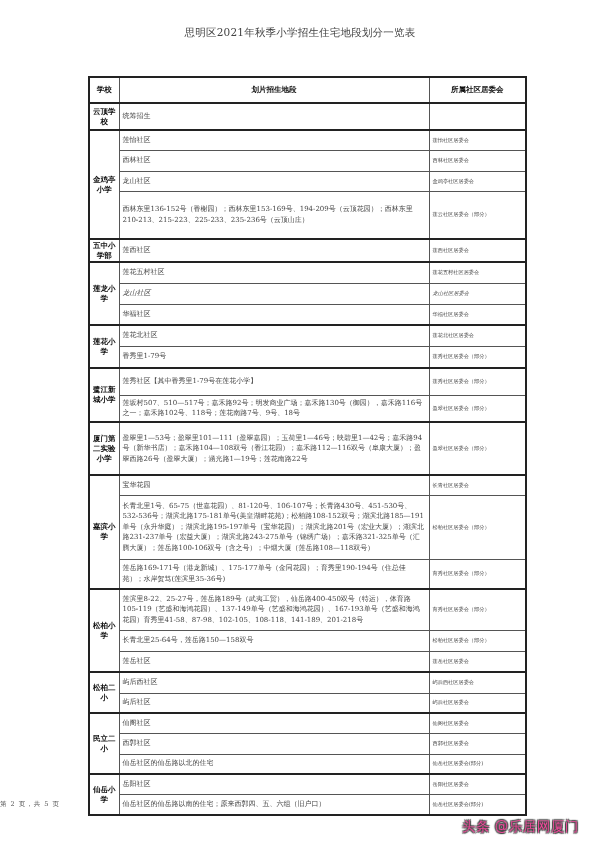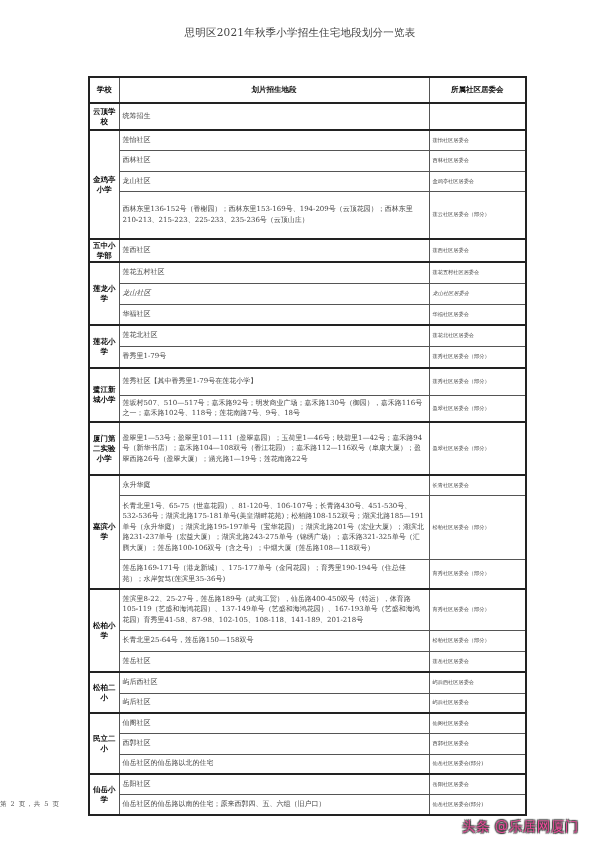--- a/index.html
+++ b/index.html
@@ -119,21 +119,21 @@
         <td class="area">莲坂村507、510—517号；嘉禾路92号；明发商业广场；嘉禾路130号（御园），嘉禾路116号之一；嘉禾路102号、118号；莲花南路7号、9号、18号</td>
         <td class="comm">盈翠社区居委会（部分）</td>
       </tr>
       <tr style="height: 53px;">
         <td class="school" rowspan="1" style="border-top: 2px solid rgb(34, 34, 34);">厦门第二实验小学</td>
         <td class="area" style="border-top: 2px solid rgb(34, 34, 34);">盈翠里1—53号；盈翠里101—111（盈翠嘉园）；玉荷里1—46号；映碧里1—42号；嘉禾路94号（新华书店）；嘉禾路104—108双号（香江花园）；嘉禾路112—116双号（阜康大厦）；盈翠西路26号（盈翠大厦）；涵光路1—19号；莲花南路22号</td>
         <td class="comm" style="border-top: 2px solid rgb(34, 34, 34);">盈翠社区居委会（部分）</td>
       </tr>
       <tr style="height: 20px;">
         <td class="school" rowspan="3" style="border-top: 2px solid rgb(34, 34, 34);">嘉滨小学</td>
-        <td class="area" style="border-top: 2px solid rgb(34, 34, 34);">永升华庭</td>
+        <td class="area" style="border-top: 2px solid rgb(34, 34, 34);">宝华花园</td>
         <td class="comm" style="border-top: 2px solid rgb(34, 34, 34);">长青社区居委会</td>
       </tr>
       <tr style="height: 64px;">
         <td class="area">长青北里1号、65-75（世嘉花园）、81-120号、106-107号；长青路430号、451-530号、532-536号；湖滨北路175-181单号(美皇湖畔花苑)；松柏路108-152双号；湖滨北路185—191单号（永升华庭）；湖滨北路195-197单号（宝华花园）；湖滨北路201号（宏业大厦）；湖滨北路231-237单号（宏益大厦）；湖滨北路243-275单号（锦绣广场）；嘉禾路321-325单号（汇腾大厦）；莲岳路100-106双号（含之号）；中烟大厦（莲岳路108—118双号）</td>
         <td class="comm">松柏社区居委会（部分）</td>
       </tr>
       <tr style="height: 30px;">
         <td class="area">莲岳路169-171号（港龙新城）、175-177单号（金同花园）；育秀里190-194号（住总佳苑）；水岸贺笃(莲滨里35-36号)</td>
         <td class="comm">育秀社区居委会（部分）</td>
       </tr>

